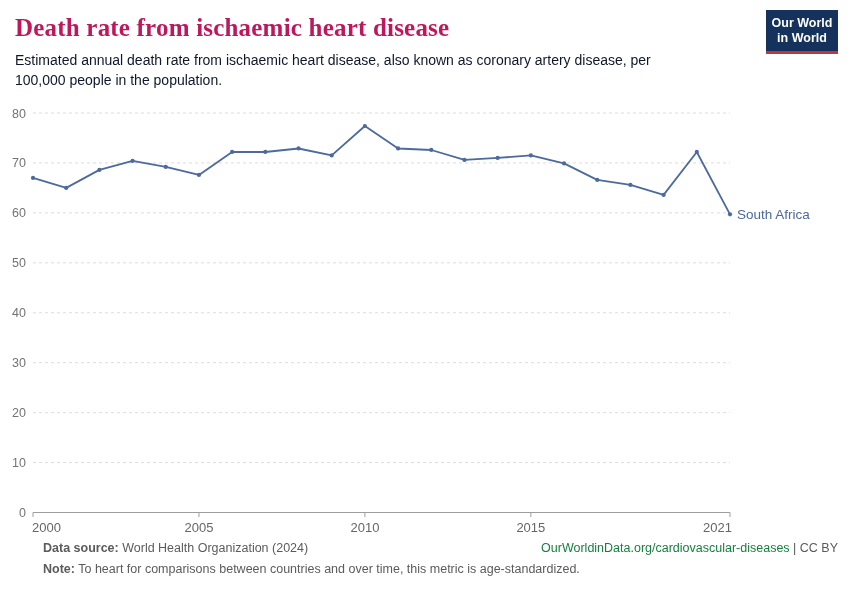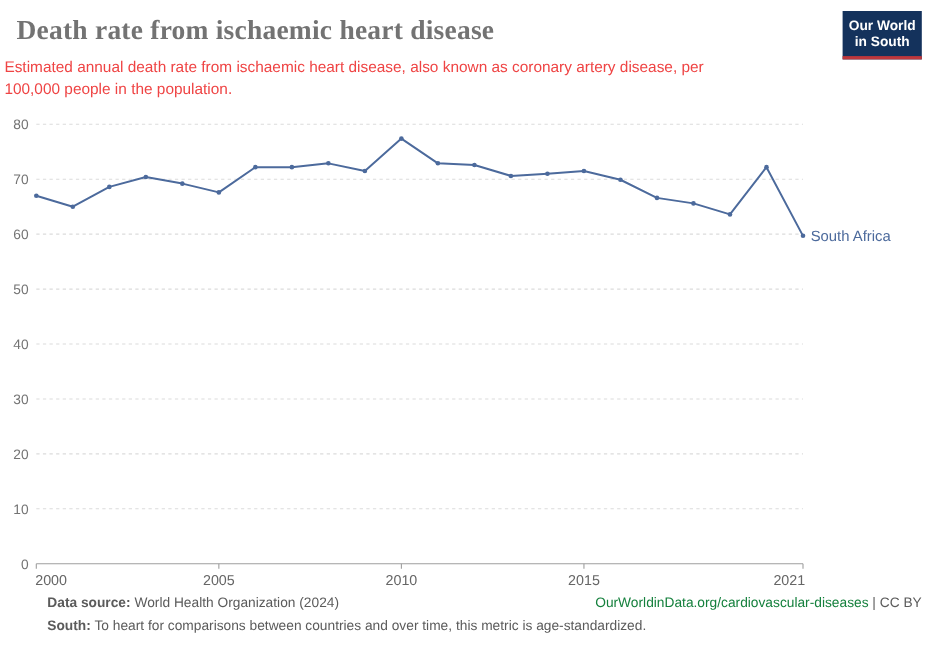--- a/index.html
+++ b/index.html
@@ -1,22 +1,22 @@
 <!DOCTYPE html>
 <html><head>
 <meta charset="utf-8">
 <style>
   html,body{margin:0;padding:0;background:#fff;}
   .page{position:relative;width:850px;height:600px;background:#ffffff;overflow:hidden;
         font-family:"Liberation Sans", sans-serif;}
   .page-title{position:absolute;left:15px;top:14px;margin:0;
         font-family:"Liberation Serif", serif;font-weight:700;font-size:25px;
-        color:#737373;letter-spacing:.2px;}
-  .chart-subtitle{position:absolute;left:4px;top:50px;margin:0;width:690px;
-        font-size:14px;line-height:1.45;color:#ef4444;}
+        color:#be185d;letter-spacing:.2px;}
+  .chart-subtitle{position:absolute;left:15px;top:50px;margin:0;width:690px;
+        font-size:14px;line-height:1.45;color:#0f172a;}
   .logo{position:absolute;right:12px;top:10px;width:68px;background:#14325c;
         border-bottom:3px solid #be373c;color:#fff;text-align:center;
         padding:6px 2px 5px 2px;cursor:pointer;}
   .logo span{display:block;font-size:12.5px;font-weight:700;line-height:15px;}
   #chart{position:absolute;left:0;top:98px;}
   .grid{stroke:#dcdcdc;stroke-width:1;}
   .axis{stroke:#9e9e9e;stroke-width:1;}
   .ylab{font-family:"Liberation Sans",sans-serif;font-size:12.5px;fill:#737373;}
   .xlab{font-family:"Liberation Sans",sans-serif;font-size:13px;fill:#666666;}
   .endlab{font-family:"Liberation Sans",sans-serif;font-size:13.5px;cursor:pointer;}
@@ -28,21 +28,21 @@
 </head>
 <body>
 
 <div class="page">
 
   <h1 class="page-title">Death rate from ischaemic heart disease</h1>
   <p class="chart-subtitle">Estimated annual death rate from ischaemic heart disease, also known as coronary artery disease, per 100,000 people in the population.</p>
 
   <div class="logo">
     <span>Our World</span>
-    <span>in South</span>
+    <span>in World</span>
   </div>
 
   <svg id="chart" width="850" height="440">
       <text x="26" y="419" class="ylab" text-anchor="end">0</text>
       <line x1="33" x2="730" y1="364.5625" y2="364.5625" class="grid" stroke-dasharray="3,3"></line>
       <text x="26" y="369.0625" class="ylab" text-anchor="end">10</text>
       <line x1="33" x2="730" y1="314.625" y2="314.625" class="grid" stroke-dasharray="3,3"></line>
       <text x="26" y="319.125" class="ylab" text-anchor="end">20</text>
       <line x1="33" x2="730" y1="264.6875" y2="264.6875" class="grid" stroke-dasharray="3,3"></line>
       <text x="26" y="269.1875" class="ylab" text-anchor="end">30</text>
@@ -92,17 +92,17 @@
       <circle cx="730" cy="116.37312499999996" r="2.1" fill="#4c6a9c"></circle>
       <text x="737" y="120.87312499999996" fill="#4c6a9c" class="endlab">South Africa</text>
     </svg>
 
   <footer>
     <div class="frow">
       <span><span class="flabel">Data source:</span><span> World Health Organization (2024)</span></span>
       <span><span class="flink">OurWorldinData.org/cardiovascular-diseases</span><span> | CC BY</span></span>
     </div>
     <div class="frow">
-      <span><span class="flabel">South:</span><span> To heart for comparisons between countries and over time, this metric is age-standardized.</span></span>
+      <span><span class="flabel">Note:</span><span> To heart for comparisons between countries and over time, this metric is age-standardized.</span></span>
     </div>
   </footer>
 
 </div>
 
 </body></html>

